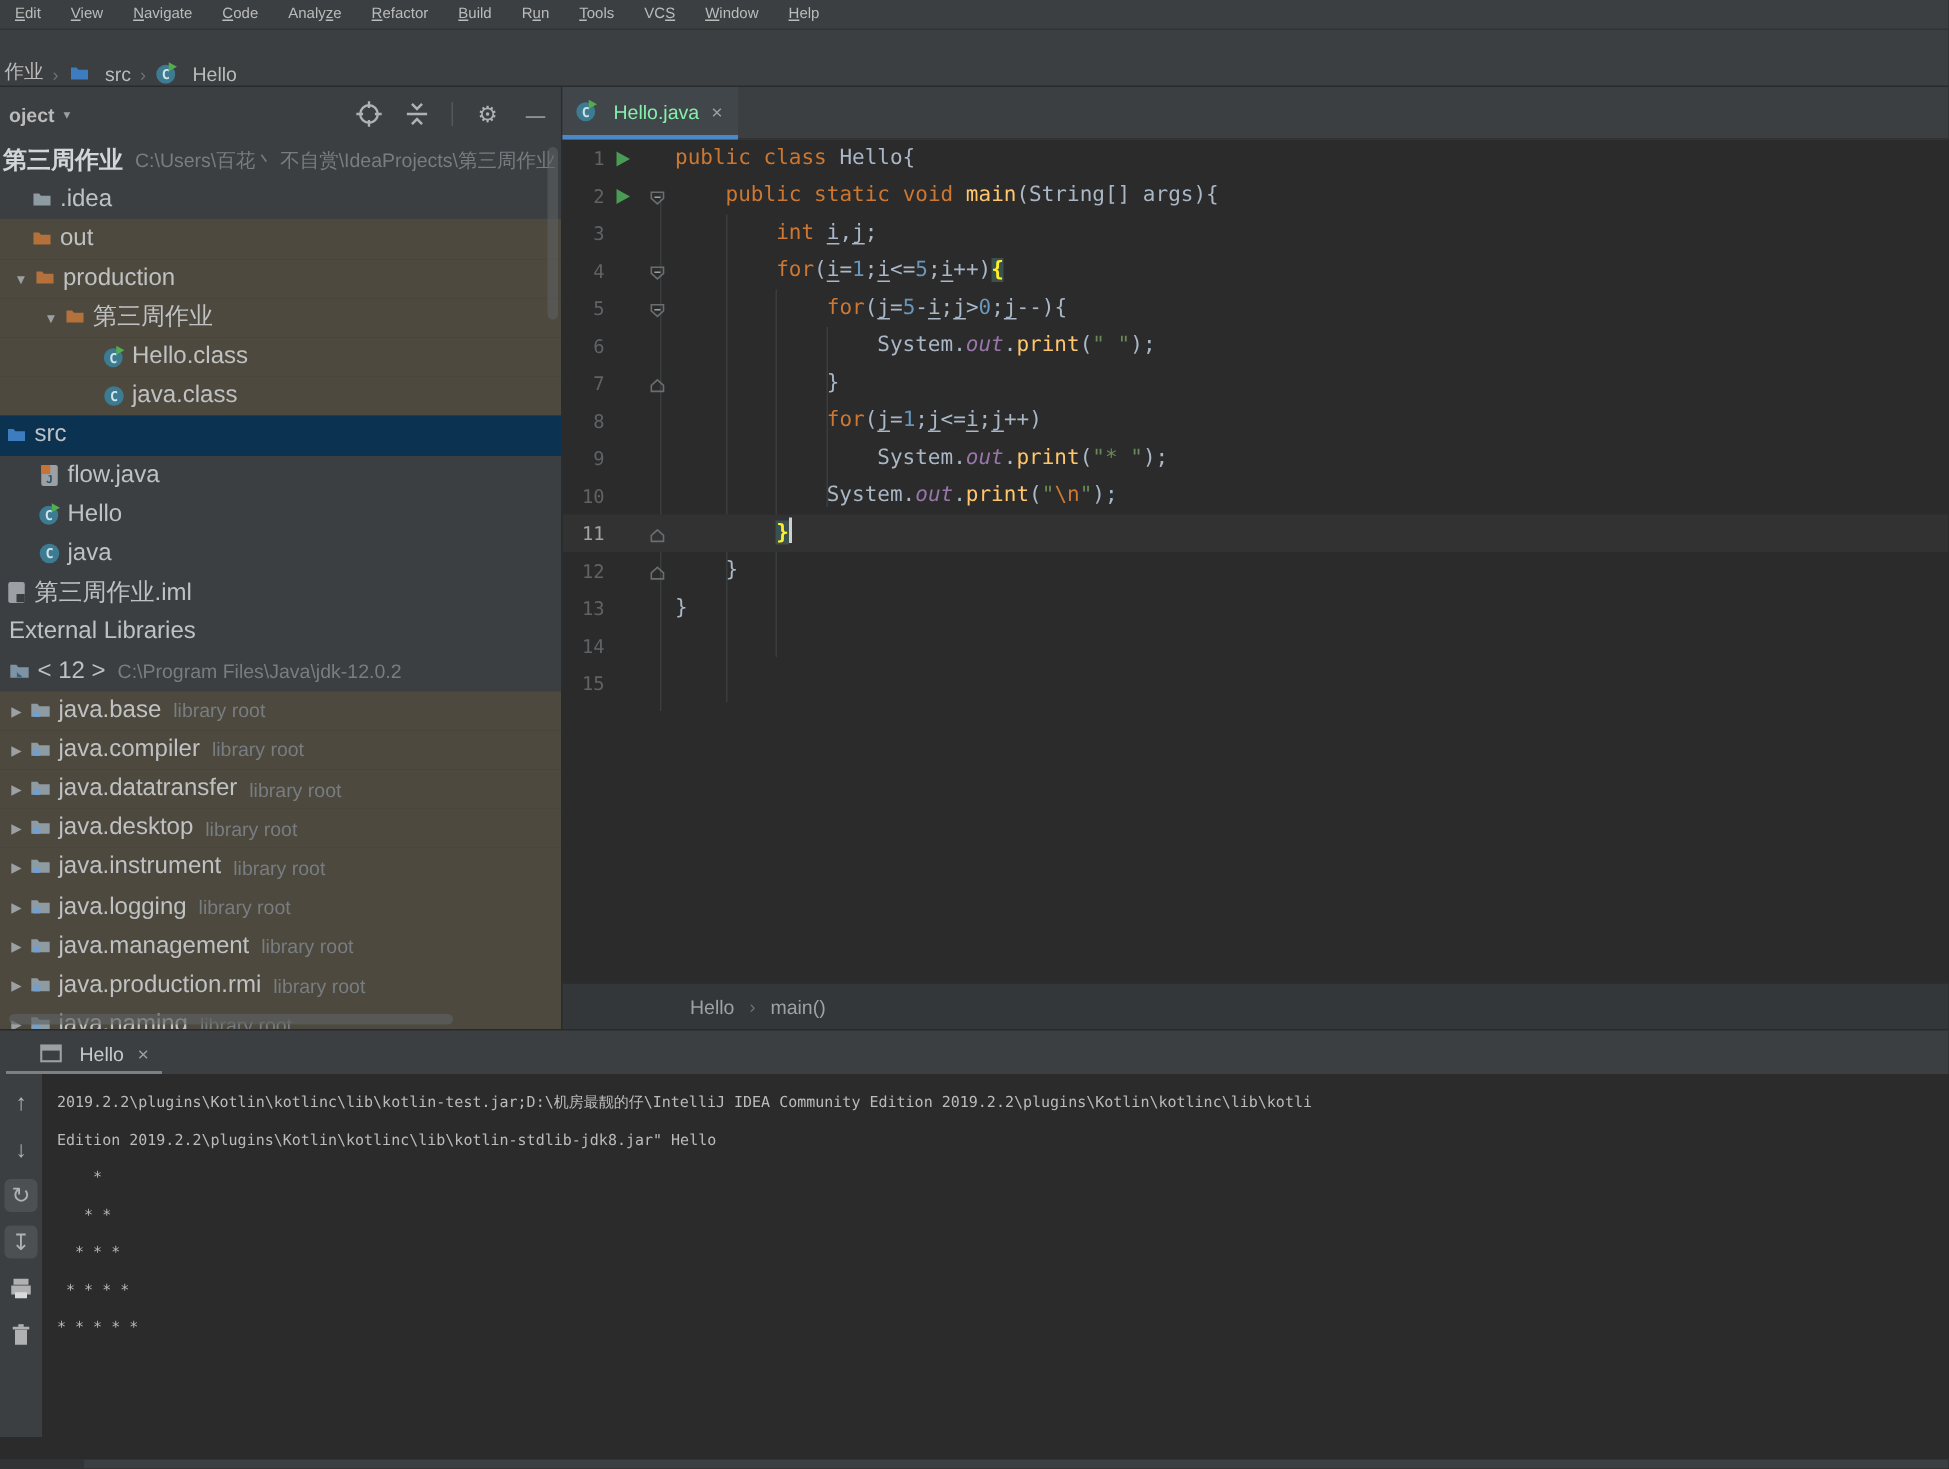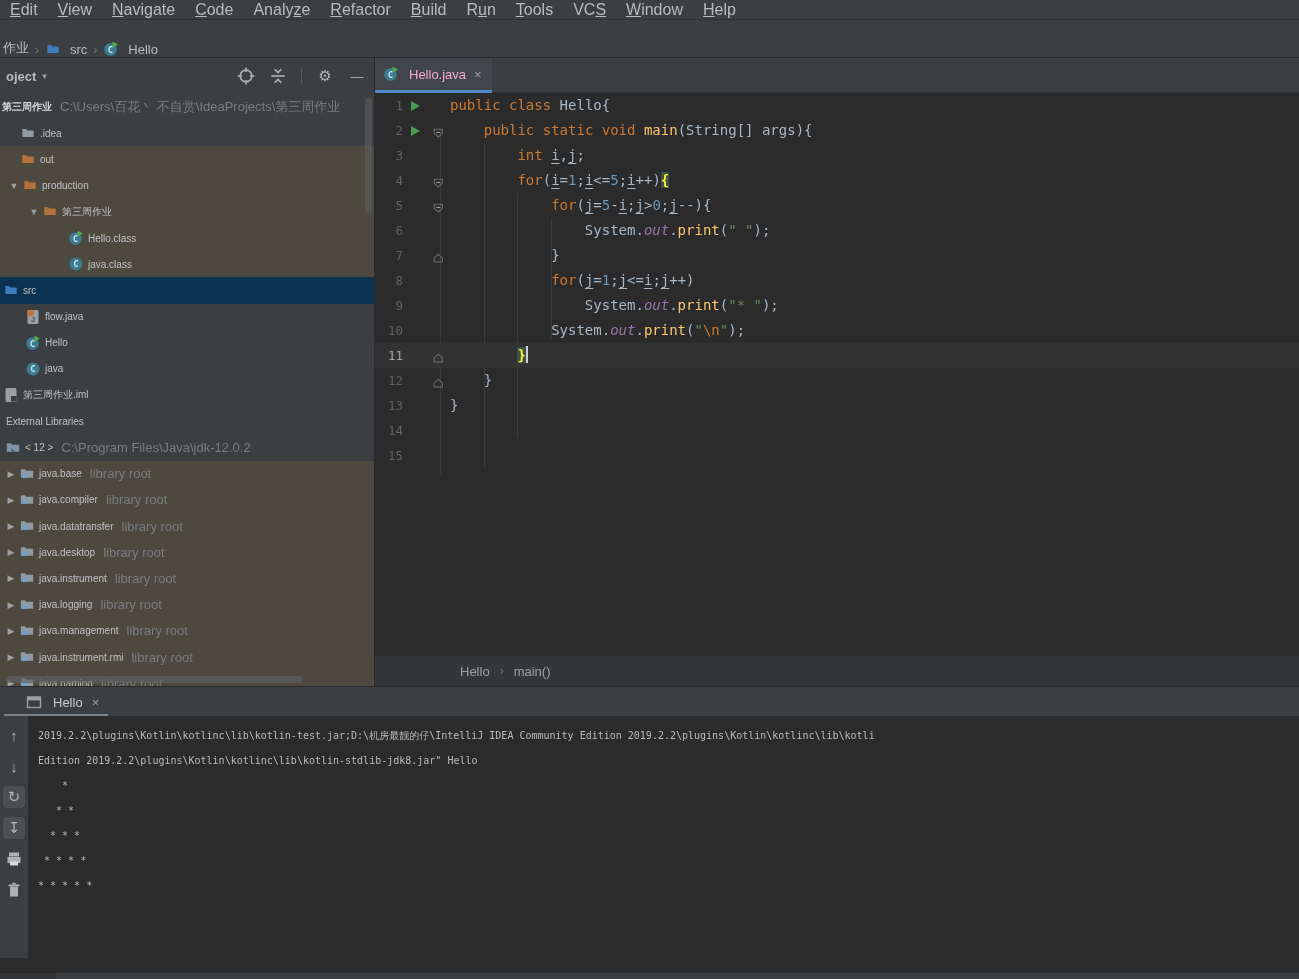--- a/index.html
+++ b/index.html
@@ -3,21 +3,21 @@
 <meta charset="utf-8">
 <style>
   * { margin:0; padding:0; box-sizing:border-box; }
   html,body { width:1299px; height:979px; overflow:hidden; background:var(--bg-editor,#2B2B2B);
               font-family:"Liberation Sans", sans-serif; }
   .abs { position:absolute; }
 
   
   #titlebar { left:0; top:0; width:1299px; height:20px; background:var(--bg-panel);
               border-bottom:1px solid #303234; display:flex; align-items:center; }
-  .menu-item { color:var(--text-ui); font-size:16px; padding:0 10px; height:20px; line-height:19px; }
+  .menu-item { color:var(--text-ui); font-size:10px; padding:0 10px; height:20px; line-height:19px; }
   .menu-item .mn { text-decoration:underline; }
   #win-title { color:#9DA2A6; font-size:13px; white-space:nowrap; overflow:hidden;
                flex:1; text-align:left; padding-left:36px; }
   #navbar { left:0; top:20px; width:1299px; height:38px; background:var(--bg-panel);
             border-bottom:1px solid #282A2C; display:flex; align-items:flex-end; padding-left:3px; }
   .crumb { display:flex; align-items:center; color:var(--text-ui); font-size:13px; gap:5px; }
   .crumb-sep { color:#6E7477; font-size:12px; padding:0 6px; }
 
   
   #project { left:0; top:58px; width:375px; height:628px; background:var(--bg-panel);
@@ -27,33 +27,33 @@
   #proj-caret { color:#9DA0A2; font-size:9px; margin-left:6px; }
   #proj-icons { position:absolute; right:8px; top:0; height:36px; display:flex; align-items:center; gap:14px; }
   .hicon { width:18px; height:18px; display:flex; align-items:center; justify-content:center; color:#AFB1B3; font-size:15px; }
   .hdivider { width:1px; height:16px; background:#55585A; }
   #tree { position:relative; }
   .trow { position:relative; height:26.2px; display:flex; align-items:center; white-space:nowrap; overflow:hidden; }
   .trow.warm { background:var(--row-warm); }
   .trow.sel  { background:var(--row-sel); }
   .tarrow { width:16px; font-size:9px; color:#9DA0A2; text-align:center; flex:0 0 16px; }
   .ticon { width:20px; height:16px; flex:0 0 20px; display:flex; align-items:center; }
-  .tlabel { color:#BFC1C3; font-size:10px; }
+  .tlabel { color:#BFC1C3; font-size:16px; }
   .tlabel.bold { font-weight:bold; color:#D3D5D7; }
   .textra { color:#787D81; font-size:13px; margin-left:8px; }
   #tree-vscroll { right:2px; top:40px; width:7px; height:115px; background:#5E6264; opacity:.55; border-radius:4px; }
   #tree-hscroll { left:6px; top:618px; width:296px; height:7px; background:#5E6264; opacity:.65; border-radius:4px; }
 
   
   #editor { left:375px; top:58px; width:924px; height:628px; background:var(--bg-editor); }
   #tabbar { position:absolute; left:0; top:0; width:924px; height:35px; background:var(--bg-panel);
             border-bottom:1px solid #323232; display:flex; }
   .etab { position:relative; height:35px; display:flex; align-items:center; gap:6px; padding:0 10px 0 8px;
           background:#41464A; border-bottom:3px solid var(--accent-tab); }
-  .etab-label { color:#f9a8d4; font-size:13px; }
+  .etab-label { color:#86efac; font-size:13px; }
   .tab-close { color:#9DA0A2; font-size:13px; padding-left:2px; }
   #codewrap { position:absolute; left:0; top:35px; width:924px; height:562px; overflow:hidden;
               font-family:"DejaVu Sans Mono", monospace; font-size:14px; }
   .cline { position:absolute; left:0; width:924px; height:25px; line-height:25px; white-space:pre; }
   .cline.cur { background:var(--cur-line); }
   .lnum { position:absolute; left:0; width:28px; text-align:right; color:var(--gutter-num); font-size:12.5px; }
   .cline.cur .lnum { color:#A4A3A3; }
   .runarrow { position:absolute; left:36px; top:7.5px; width:0; height:0;
               border-left:9px solid var(--run-green); border-top:5px solid transparent; border-bottom:5px solid transparent; }
   .foldmark { position:absolute; left:58px; top:6px; }
@@ -358,21 +358,21 @@
         <span class="textra">library root</span>
       </div>
       <div class="trow warm" style="padding-left: 3px;">
         <span class="tarrow">▶</span>
         <span class="ticon">
           <svg width="16" height="14" viewBox="0 0 16 16">
             <path d="M1 2.5h4.6l1.5 1.8H15v8H1z" fill="#8E9BA3"></path>
             <rect x="2.5" y="8" width="5" height="4.5" fill="#6EA0D4"></rect>
           </svg>
         </span>
-        <span class="tlabel">java.instrument.rmi</span>
+        <span class="tlabel">java.production.rmi</span>
         <span class="textra">library root</span>
       </div>
       <div class="trow warm" style="padding-left: 3px;">
         <span class="tarrow">▶</span>
         <span class="ticon">
           <svg width="16" height="14" viewBox="0 0 16 16">
             <path d="M1 2.5h4.6l1.5 1.8H15v8H1z" fill="#8E9BA3"></path>
             <rect x="2.5" y="8" width="5" height="4.5" fill="#6EA0D4"></rect>
           </svg>
         </span>

